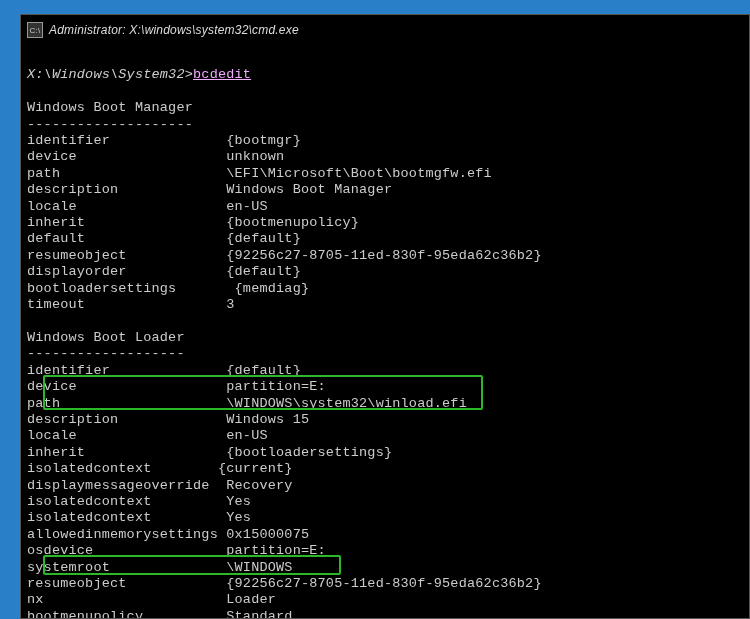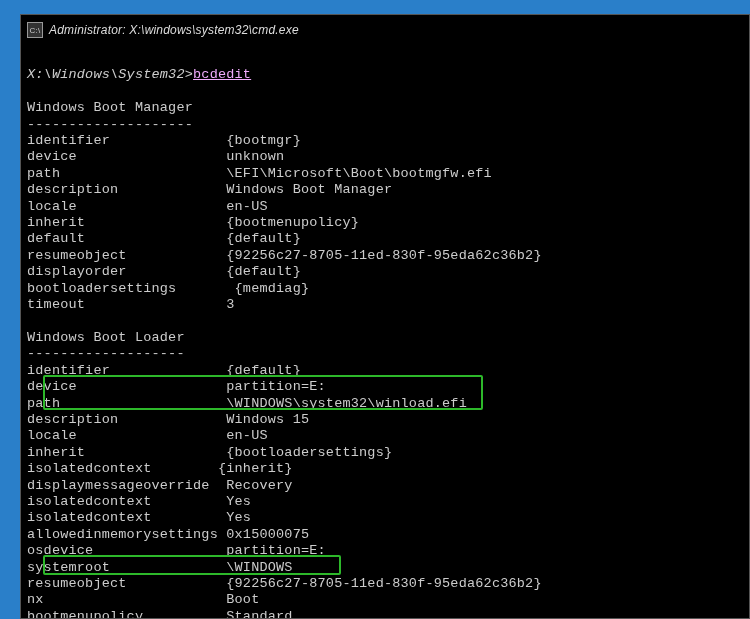--- a/index.html
+++ b/index.html
@@ -113,28 +113,28 @@
 <span class="kv-key">timeout                 </span><span class="kv-val">3</span>
 
 <span class="section-title">Windows Boot Loader</span>
 <span class="dash-line">-------------------</span>
 <span class="kv-key">identifier              </span><span class="kv-val">{default}</span>
 <span class="kv-key">device                  </span><span class="kv-val">partition=E:</span>
 <span class="kv-key">path                    </span><span class="kv-val">\WINDOWS\system32\winload.efi</span>
 <span class="kv-key">description             </span><span class="kv-val">Windows 15</span>
 <span class="kv-key">locale                  </span><span class="kv-val">en-US</span>
 <span class="kv-key">inherit                 </span><span class="kv-val">{bootloadersettings}</span>
-<span class="kv-key">isolatedcontext        </span><span class="kv-val">{inherit}</span>
+<span class="kv-key">isolatedcontext        </span><span class="kv-val">{current}</span>
 <span class="kv-key">displaymessageoverride  </span><span class="kv-val">Recovery</span>
 <span class="kv-key">isolatedcontext         </span><span class="kv-val">Yes</span>
 <span class="kv-key">isolatedcontext         </span><span class="kv-val">Yes</span>
 <span class="kv-key">allowedinmemorysettings </span><span class="kv-val">0x15000075</span>
 <span class="kv-key">osdevice                </span><span class="kv-val">partition=E:</span>
 <span class="kv-key">systemroot              </span><span class="kv-val">\WINDOWS</span>
 <span class="kv-key">resumeobject            </span><span class="kv-val">{92256c27-8705-11ed-830f-95eda62c36b2}</span>
-<span class="kv-key">nx                      </span><span class="kv-val">Boot</span>
+<span class="kv-key">nx                      </span><span class="kv-val">Loader</span>
 <span class="kv-key">bootmenupolicy          </span><span class="kv-val">Standard</span>
 
 </div>
 
   <div id="hl1" class="hl-box"></div>
   <div id="hl2" class="hl-box"></div>
 </div>
 
 </body></html>

